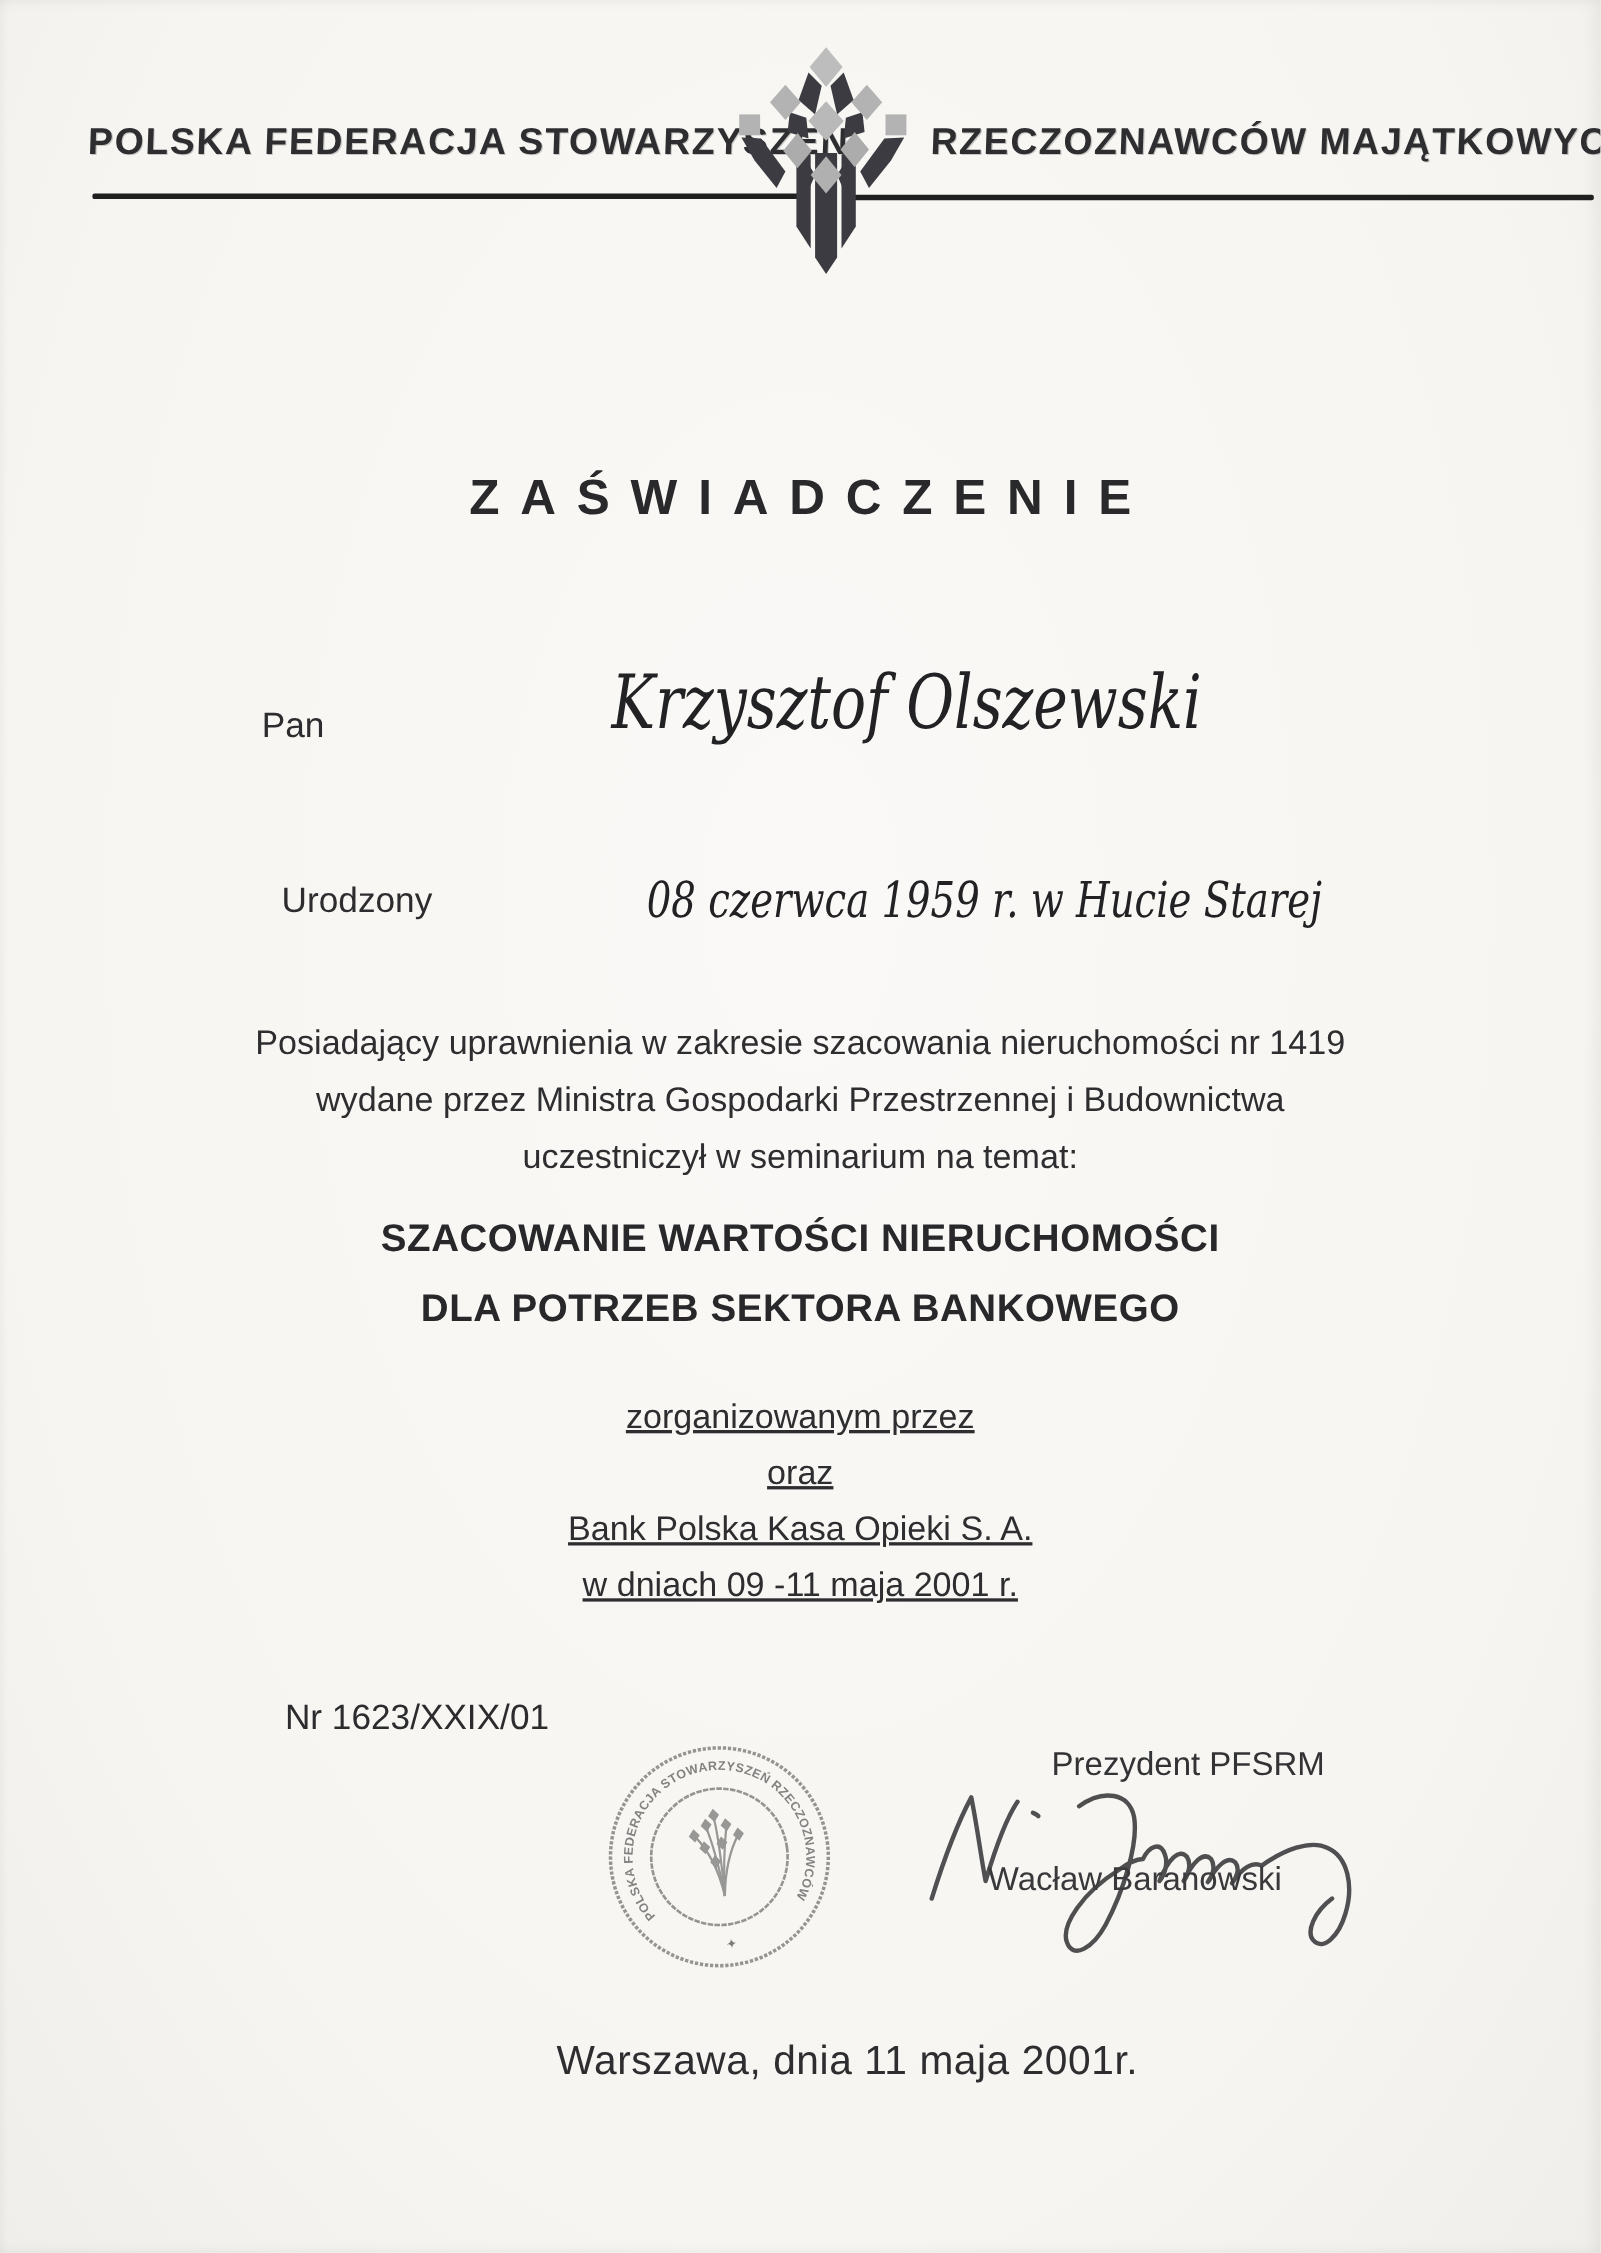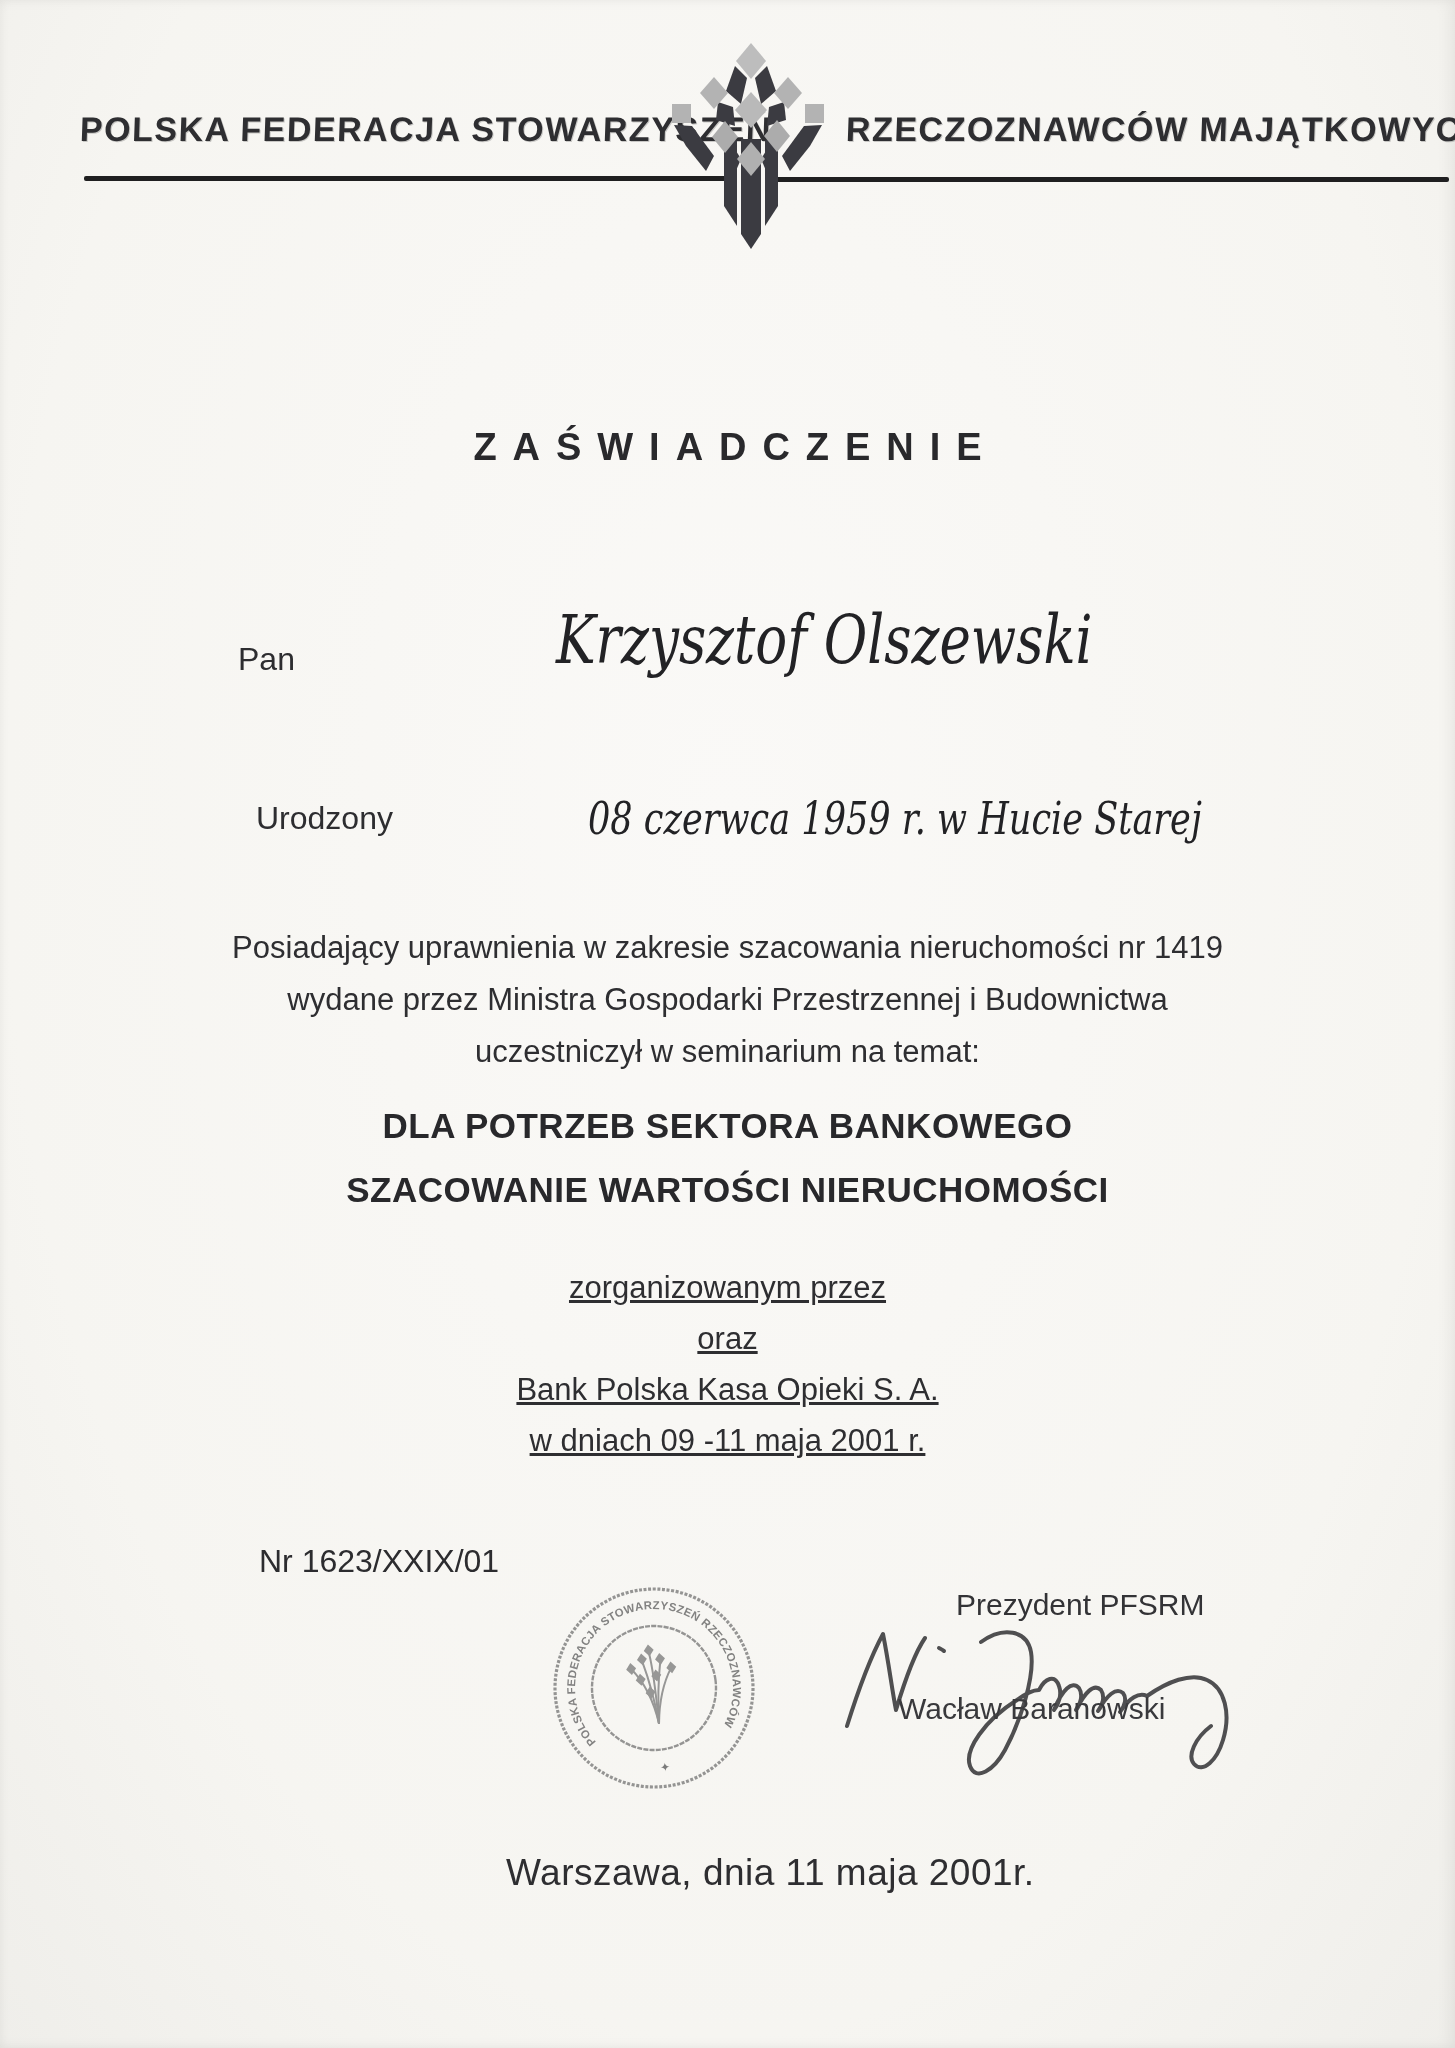--- a/index.html
+++ b/index.html
@@ -25,21 +25,21 @@
     text-shadow:1px 1px 0 rgba(60,60,60,.25);
     white-space:nowrap;
     transform:skewX(-2deg);
   }
   .rule{background:#1f1f20;height:5px;border-radius:2px;}
 
   
   .doc-title{
     left:0;right:0;top:426px;
     text-align:center;
-    font-size:38px;font-weight:bold;
+    font-size:45px;font-weight:bold;
     letter-spacing:.42em;
     color:#29292c;
     padding-left:.42em; 
     white-space:nowrap;
   }
 
   .label{font-size:32px;color:#2d2d30;white-space:nowrap;}
 
   .script{
     font-family:"DejaVu Serif", serif;
@@ -133,22 +133,22 @@
   <div class="abs label" style="left:256px;top:800px;">Urodzony</div>
   <div class="abs script script-birth" style="left:588px;top:792px;">08 czerwca 1959 r. w Hucie Starej</div>
 
   <div class="abs body-par" style="top:922px;">
     <div>Posiadający uprawnienia w zakresie szacowania nieruchomości nr 1419</div>
     <div>wydane przez Ministra Gospodarki Przestrzennej i Budownictwa</div>
     <div>uczestniczył w seminarium na temat:</div>
   </div>
 
   <div class="abs seminar" style="top:1094px;">
+    <div>SZACOWANIE WARTOŚCI NIERUCHOMOŚCI</div>
     <div>DLA POTRZEB SEKTORA BANKOWEGO</div>
-    <div>SZACOWANIE WARTOŚCI NIERUCHOMOŚCI</div>
   </div>
 
   <div class="abs orgblock" style="top:1262px;">
     <div>zorganizowanym przez</div>
     <div>oraz</div>
     <div>Bank Polska Kasa Opieki S. A.</div>
     <div>w dniach 09 -11 maja 2001 r.</div>
   </div>
 
   <div class="abs nr" style="left:243px;top:1543px;margin-left:16px;">Nr 1623/XXIX/01</div>

